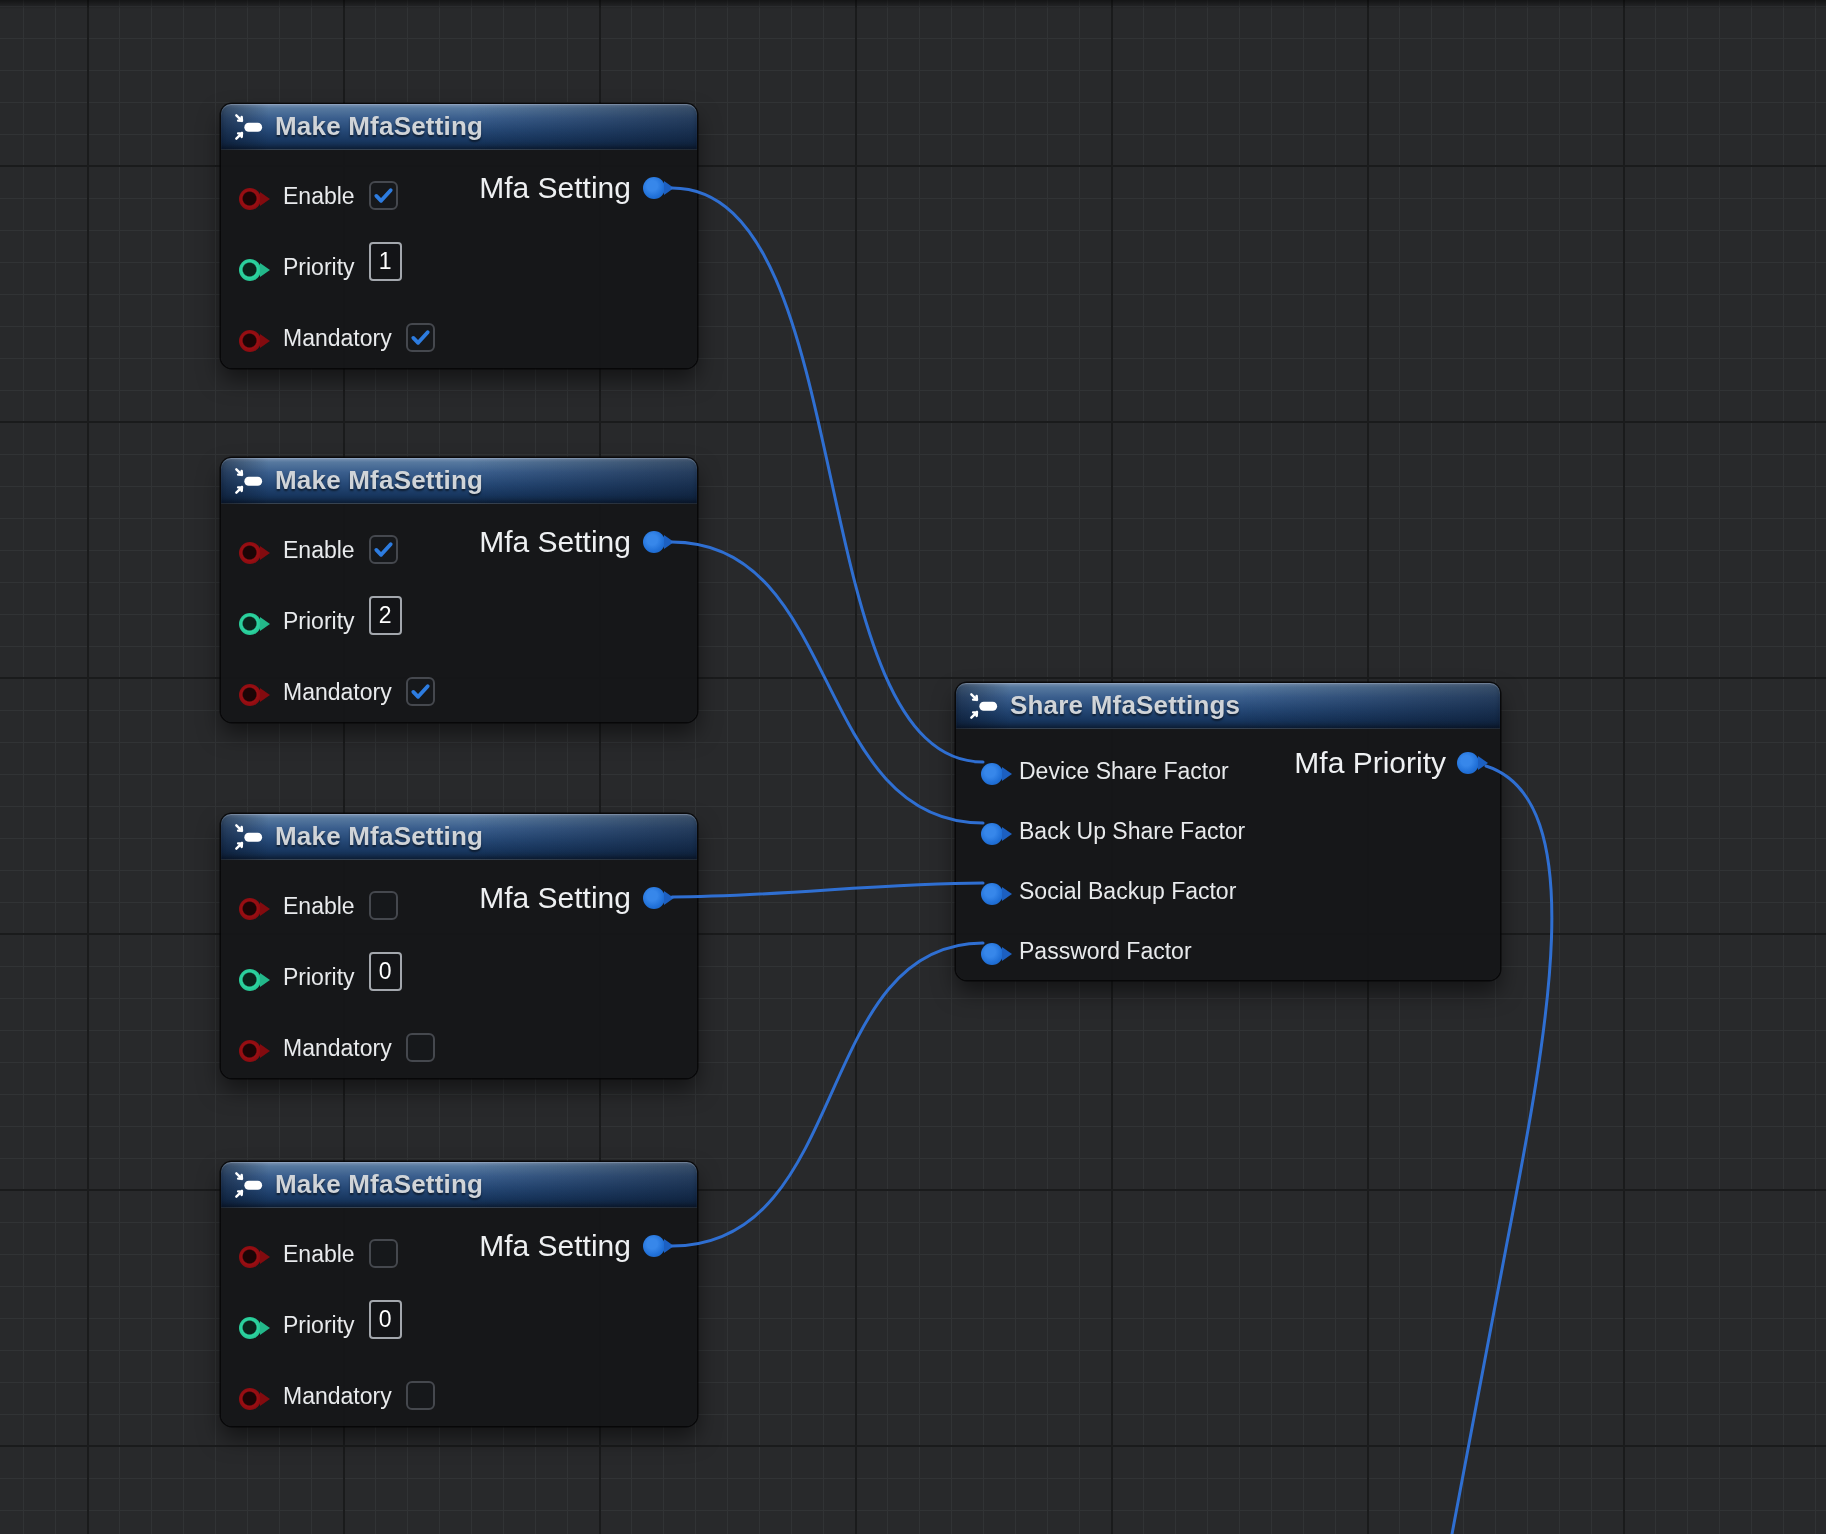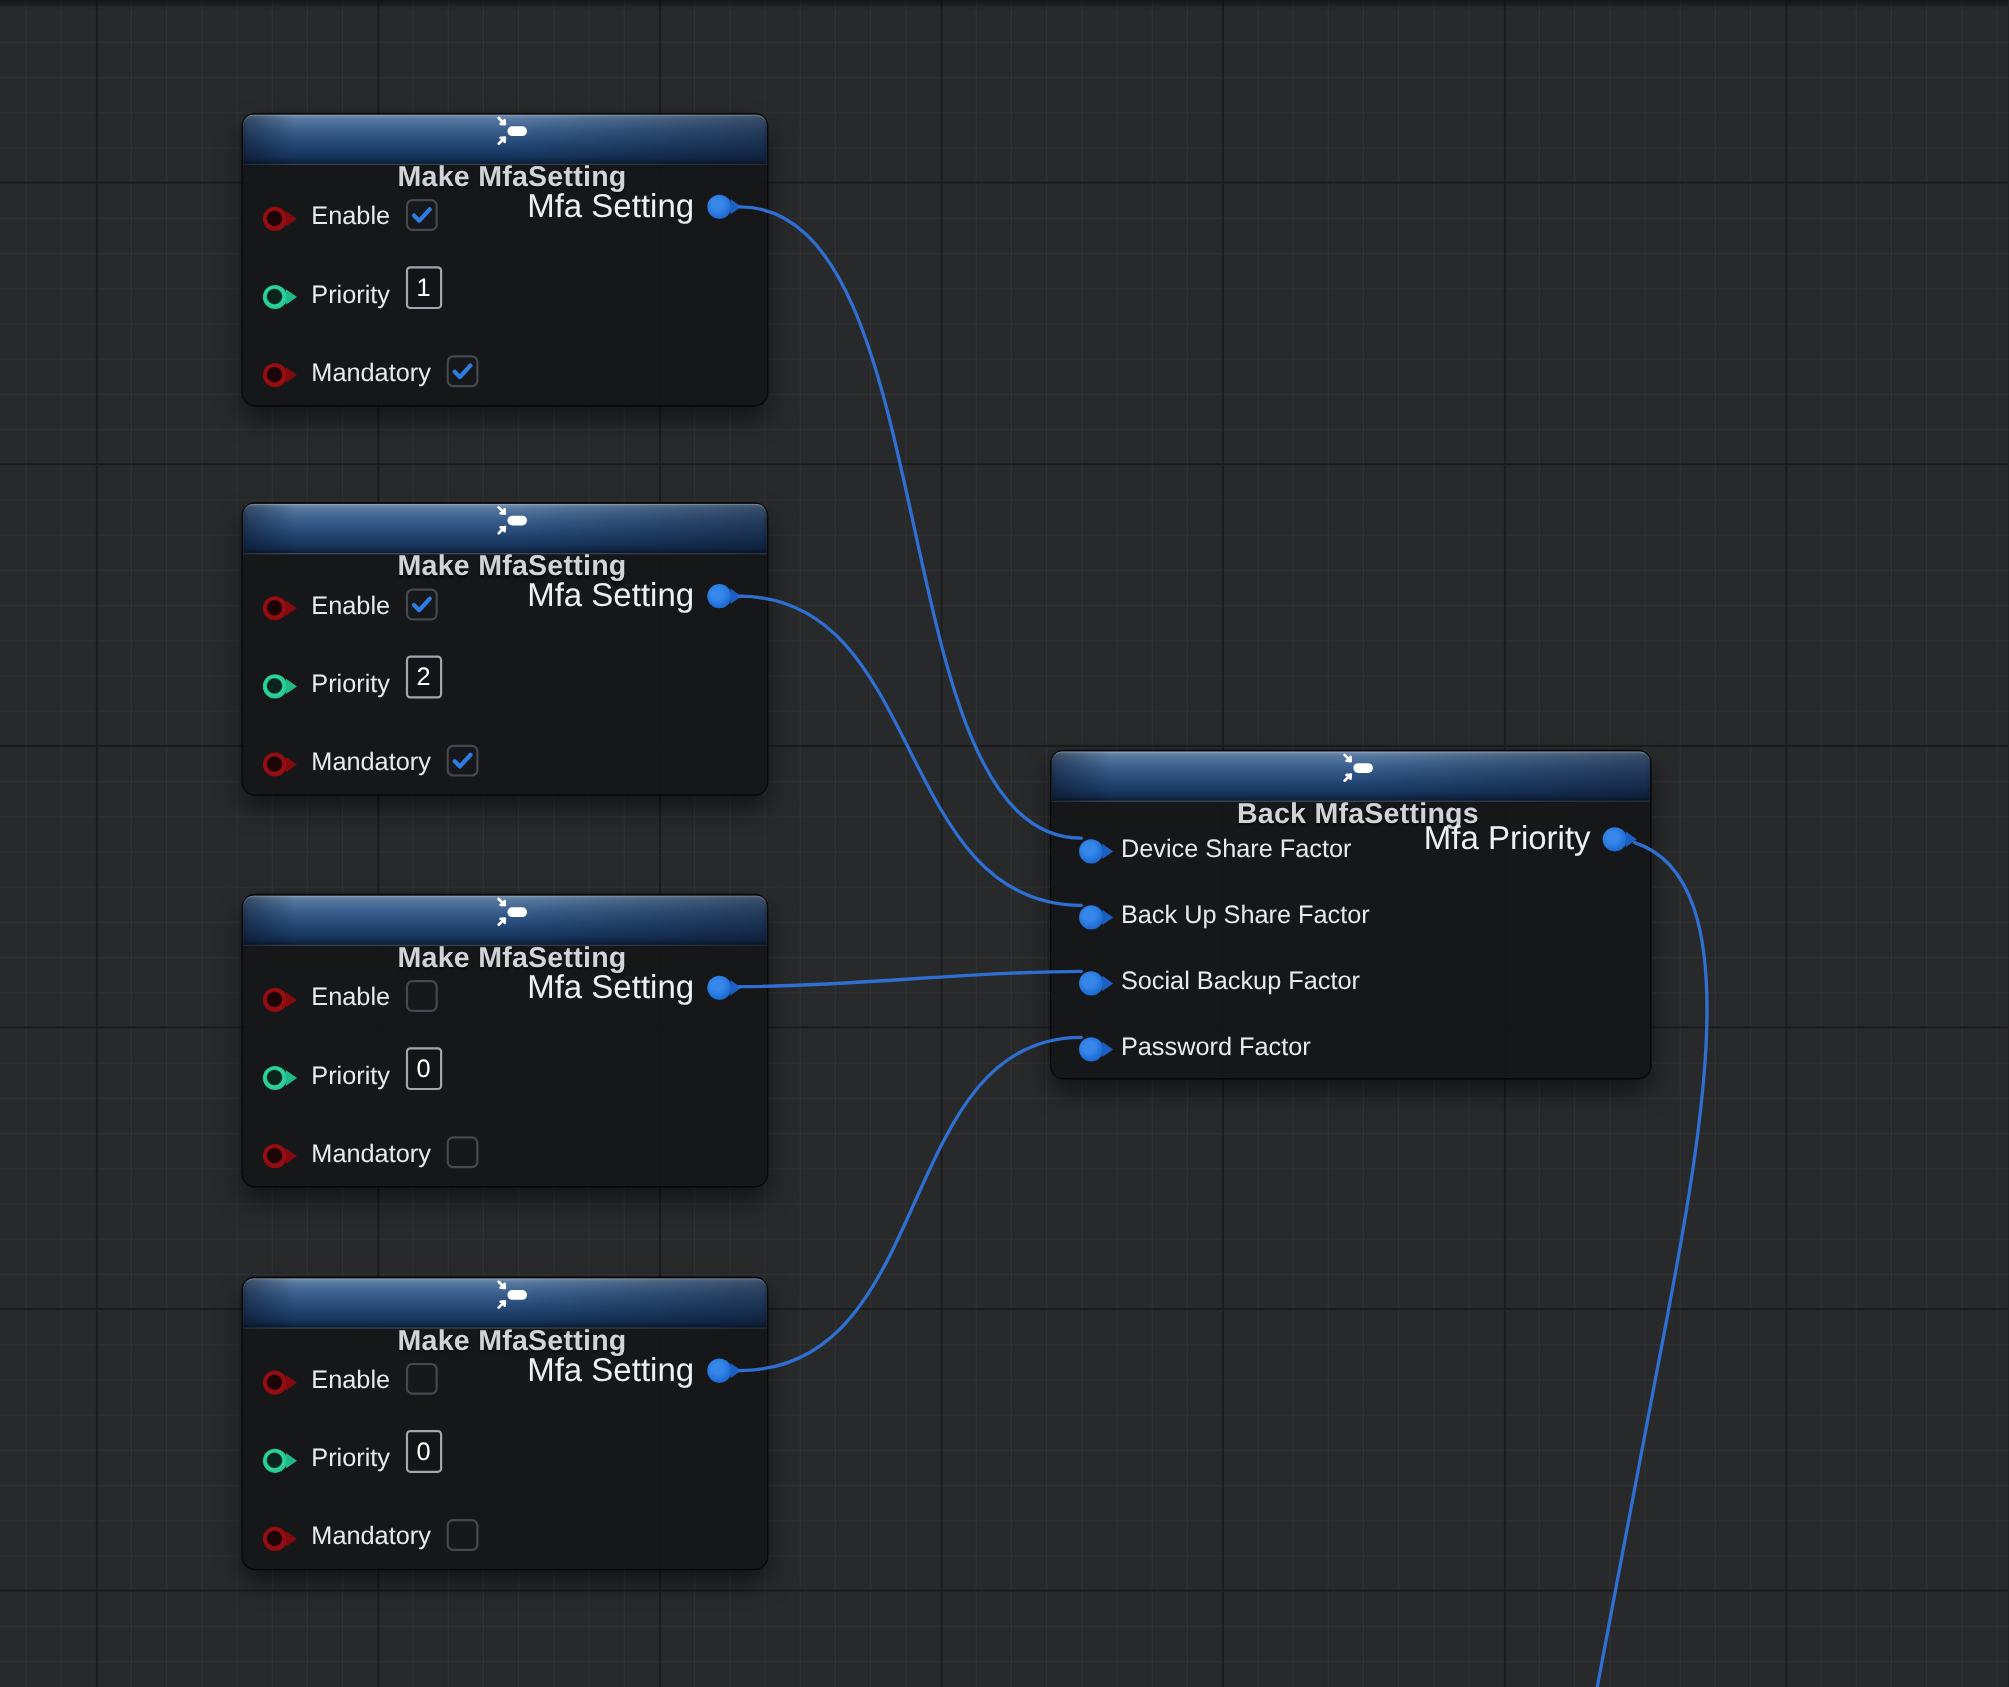--- a/index.html
+++ b/index.html
@@ -31,21 +31,20 @@
   .node.big{width:544px;height:297px;}
   .header{
     position:absolute;left:0;top:0;right:0;height:46px;
     border-radius:10px 10px 0 0;
     display:flex;align-items:center;gap:11px;padding-left:13px;box-sizing:border-box;
     background-image:
       linear-gradient(90deg, rgba(8,14,26,.45) 0, rgba(8,14,26,0) 10%, rgba(8,14,26,0) 52%, rgba(8,14,26,.42) 100%),
       linear-gradient(180deg,#8098b7 0%,#57799f 9%,#3a5e8d 32%,#264977 58%,#183760 82%,#112947 100%);
     box-shadow:inset 0 1px 1px rgba(190,205,225,.35), inset 0 -2px 4px rgba(0,0,12,.35);
     border-bottom:1px solid rgba(0,0,0,.55);
-    flex-direction:column;
   }
   .title{
     font-size:26px;font-weight:700;color:#d0d4d8;
     text-shadow:0 2px 2px rgba(0,0,0,.55);letter-spacing:.2px;white-space:nowrap;
   }
   .nicon{width:30px;height:30px;display:inline-block;flex:0 0 auto;}
 
   
   .row{position:absolute;height:44px;display:flex;align-items:flex-end;}
   .small .row{left:18px;}
@@ -246,21 +245,21 @@
 
   <div class="node big" style="left:956px;top:683px">
     <div class="header">
       <span class="nicon">
         <svg viewBox="0 0 32 32" width="30" height="30">
           <path d="M2.5 3.5 L8.5 9.5 M8.5 9.5 L4.4 9.2 M8.5 9.5 L8.2 5.4" stroke="#fff" stroke-width="2.6" stroke-linecap="round" fill="none"></path>
           <path d="M2.5 28.5 L8.5 22.5 M8.5 22.5 L4.4 22.8 M8.5 22.5 L8.2 26.6" stroke="#fff" stroke-width="2.6" stroke-linecap="round" fill="none"></path>
           <rect x="11" y="11.5" width="19" height="9.5" rx="4.7" fill="#fff"></rect>
         </svg>
       </span>
-      <span class="title">Back MfaSettings</span>
+      <span class="title">Share MfaSettings</span>
     </div>
     <div class="row" style="top:58px">
       <span class="pin struct"></span>
       <span class="plabel">Device Share Factor</span>
     </div>
     <div class="row" style="top:118px">
       <span class="pin struct"></span>
       <span class="plabel">Back Up Share Factor</span>
     </div>
     <div class="row" style="top:178px">

